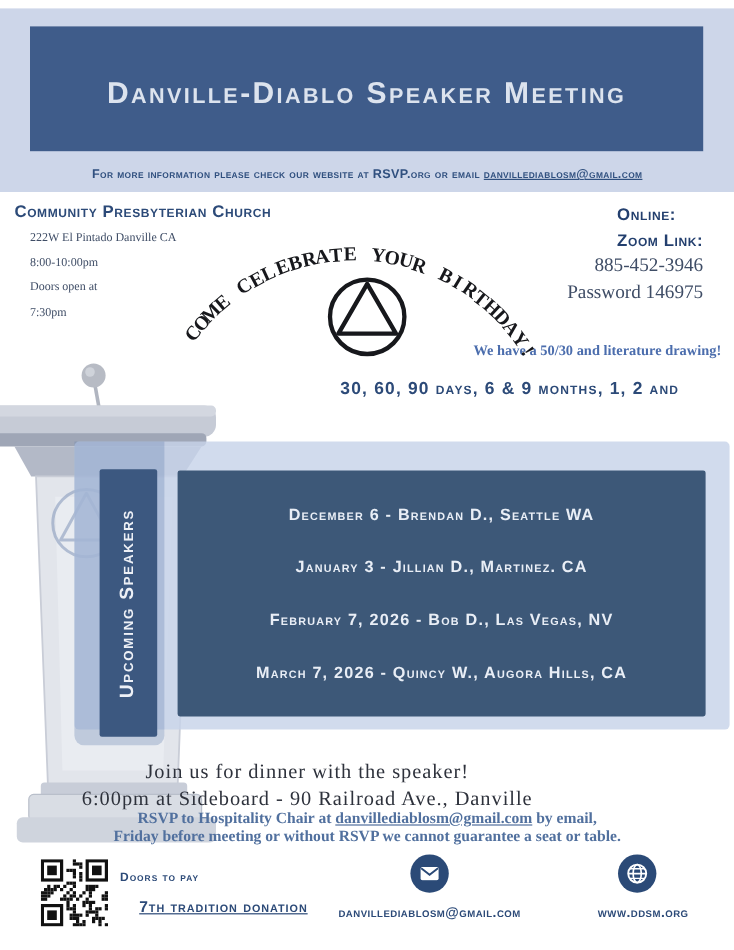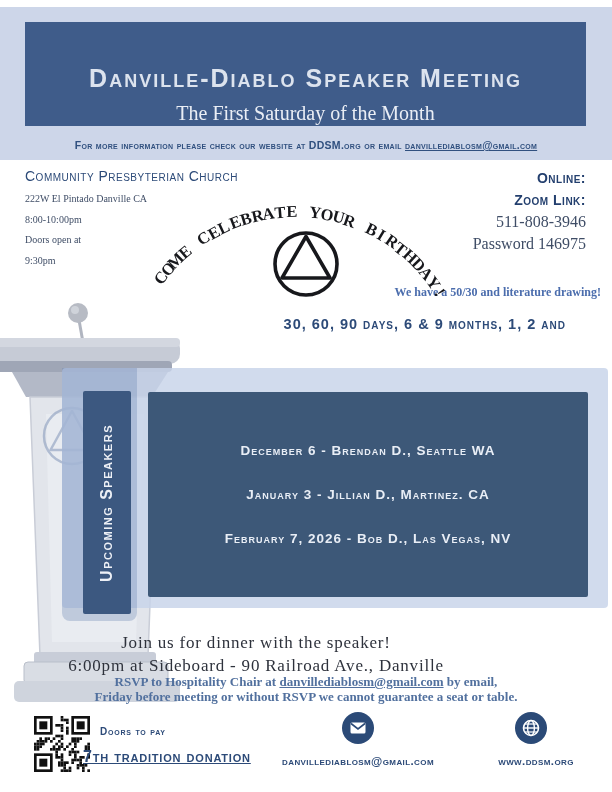--- a/index.html
+++ b/index.html
@@ -15,23 +15,23 @@
   #banner{left:25px;top:22px;width:561px;height:104px;background:#3f5c8a;}
   #banner-title{left:0;top:42px;width:561px;text-align:center;color:#dce3ee;
     font-size:25px;font-weight:700;letter-spacing:2px;}
   #banner-sub{left:0;top:80px;width:561px;text-align:center;color:#eaeef5;
     font-size:20px;}
   #infobar{left:0;top:139px;width:612px;text-align:center;color:#30507f;
     font-size:10.5px;font-weight:700;letter-spacing:.3px;}
   #infobar a{color:#30507f;text-decoration:underline;}
 
   
-  #church{left:25px;top:168px;font-size:14px;font-weight:400;letter-spacing:.5px;color:#2c4a78;}
+  #church{left:12px;top:168px;font-size:14px;font-weight:700;letter-spacing:.5px;color:#2c4a78;}
   #addr{left:25px;top:189px;font-size:10px;line-height:20.5px;color:#3f4d66;}
-  #online{right:26px;top:167px;text-align:right;font-size:14px;font-weight:700;
+  #online{right:26px;top:167px;font-size:14px;font-weight:700;
     letter-spacing:.5px;line-height:22px;color:#233f6e;}
   #zoominfo{right:26px;top:211px;text-align:right;font-size:16px;line-height:22px;color:#3f4d66;}
   #drawing-note{right:11px;top:285px;text-align:right;font-size:12px;font-weight:700;color:#4b6dad;}
 
   
   #arc-layer{left:0;top:0;width:612px;height:792px;pointer-events:none;}
   #arc-layer span{position:absolute;font-family:"Liberation Serif",serif;font-weight:700;
     font-size:16.5px;color:#17181c;}
   #aa-logo{left:270px;top:228px;}
 
@@ -57,61 +57,60 @@
   
   #dinner{left:0;top:631px;width:512px;text-align:center;color:#2e323c;
     font-size:17px;letter-spacing:.8px;line-height:23px;}
   #rsvp{left:0;top:675px;width:612px;text-align:center;color:#51709e;
     font-size:13px;font-weight:700;line-height:14.5px;}
   #rsvp a{color:#51709e;text-decoration:underline;}
 
   
   #qr{left:34px;top:716px;}
   #scan-label{left:100px;top:726px;font-size:10px;font-weight:700;letter-spacing:.8px;color:#2c4a78;}
-  #donation-link{left:83px;top:748px;font-size:16px;font-weight:700;letter-spacing:.8px;
+  #donation-link{left:116px;top:748px;font-size:13px;font-weight:700;letter-spacing:.8px;
     color:#2c4a78;text-decoration:underline;}
   .contact-icon{top:712px;width:32px;height:32px;border-radius:50%;background:#2b4a77;
     display:flex;align-items:center;justify-content:center;}
   #email-icon{left:342px;}
   #web-icon{left:515px;}
   #footer-email{left:258px;top:755px;width:200px;text-align:center;font-size:11.5px;
     font-weight:700;letter-spacing:.4px;color:#2c4a78;}
   #footer-site{left:461px;top:755px;width:150px;text-align:center;font-size:11.5px;
     font-weight:700;letter-spacing:.4px;color:#2c4a78;}
 </style>
 </head>
 <body>
 
 <div id="page">
 
   <div id="topband" class="abs"></div>
 
   <div id="banner" class="abs">
     <div id="banner-title" class="abs sc">Danville-Diablo Speaker Meeting</div>
-    <div id="banner-sub" class="abs serif">The First Saturday of the Month</div>
   </div>
 
   <div id="infobar" class="abs sc">
-    <span>For more information please check our website at </span><span>DDSM.org</span><span> or email </span><a href="#">danvillediablosm@gmail.com</a>
+    <span>For more information please check our website at </span><span>RSVP.org</span><span> or email </span><a href="#">danvillediablosm@gmail.com</a>
   </div>
 
   <div id="church" class="abs sc">Community Presbyterian Church</div>
   <div id="addr" class="abs serif">
     <div>222W El Pintado Danville CA</div>
     <div>8:00-10:00pm</div>
     <div>Doors open at</div>
-    <div>9:30pm</div>
+    <div>7:30pm</div>
   </div>
 
   <div id="online" class="abs sc">
     <div>Online:</div>
     <div>Zoom Link:</div>
   </div>
   <div id="zoominfo" class="abs serif">
-    <div>511-808-3946</div>
+    <div>885-452-3946</div>
     <div>Password 146975</div>
   </div>
   <div id="drawing-note" class="abs serif">We have a 50/30 and literature drawing!</div>
 
   <svg id="aa-logo" class="abs" width="72" height="72" viewBox="0 0 72 72">
     <circle cx="36" cy="36" r="31" fill="none" stroke="#17181c" stroke-width="3.6"></circle>
     <polygon points="36,8.5 60,50 12,50" fill="none" stroke="#17181c" stroke-width="3.6" stroke-linejoin="round"></polygon>
   </svg>
 
   <div id="arc-layer" class="abs">
@@ -169,20 +168,21 @@
 
   <div id="panel" class="abs"></div>
   <div id="band" class="abs"></div>
   <div id="strip" class="abs">
     <div id="strip-label" class="sc">Upcoming Speakers</div>
   </div>
   <div id="speakers-box" class="abs">
     <div class="speaker-line sc">December 6 - Brendan D., Seattle WA</div>
     <div class="speaker-line sc">January 3 - Jillian D., Martinez. CA</div>
     <div class="speaker-line sc">February 7, 2026 - Bob D., Las Vegas, NV</div>
+    <div class="speaker-line sc">March 7, 2026 - Quincy W., Augora Hills, CA</div>
   </div>
 
   <div id="dinner" class="abs serif">
     <div>Join us for dinner with the speaker!</div>
     <div>6:00pm at Sideboard - 90 Railroad Ave., Danville</div>
   </div>
 
   <div id="rsvp" class="abs serif">
     <div><span>RSVP to Hospitality Chair at </span><a href="#">danvillediablosm@gmail.com</a><span> by email,</span></div>
     <div>Friday before meeting or without RSVP we cannot guarantee a seat or table.</div>

